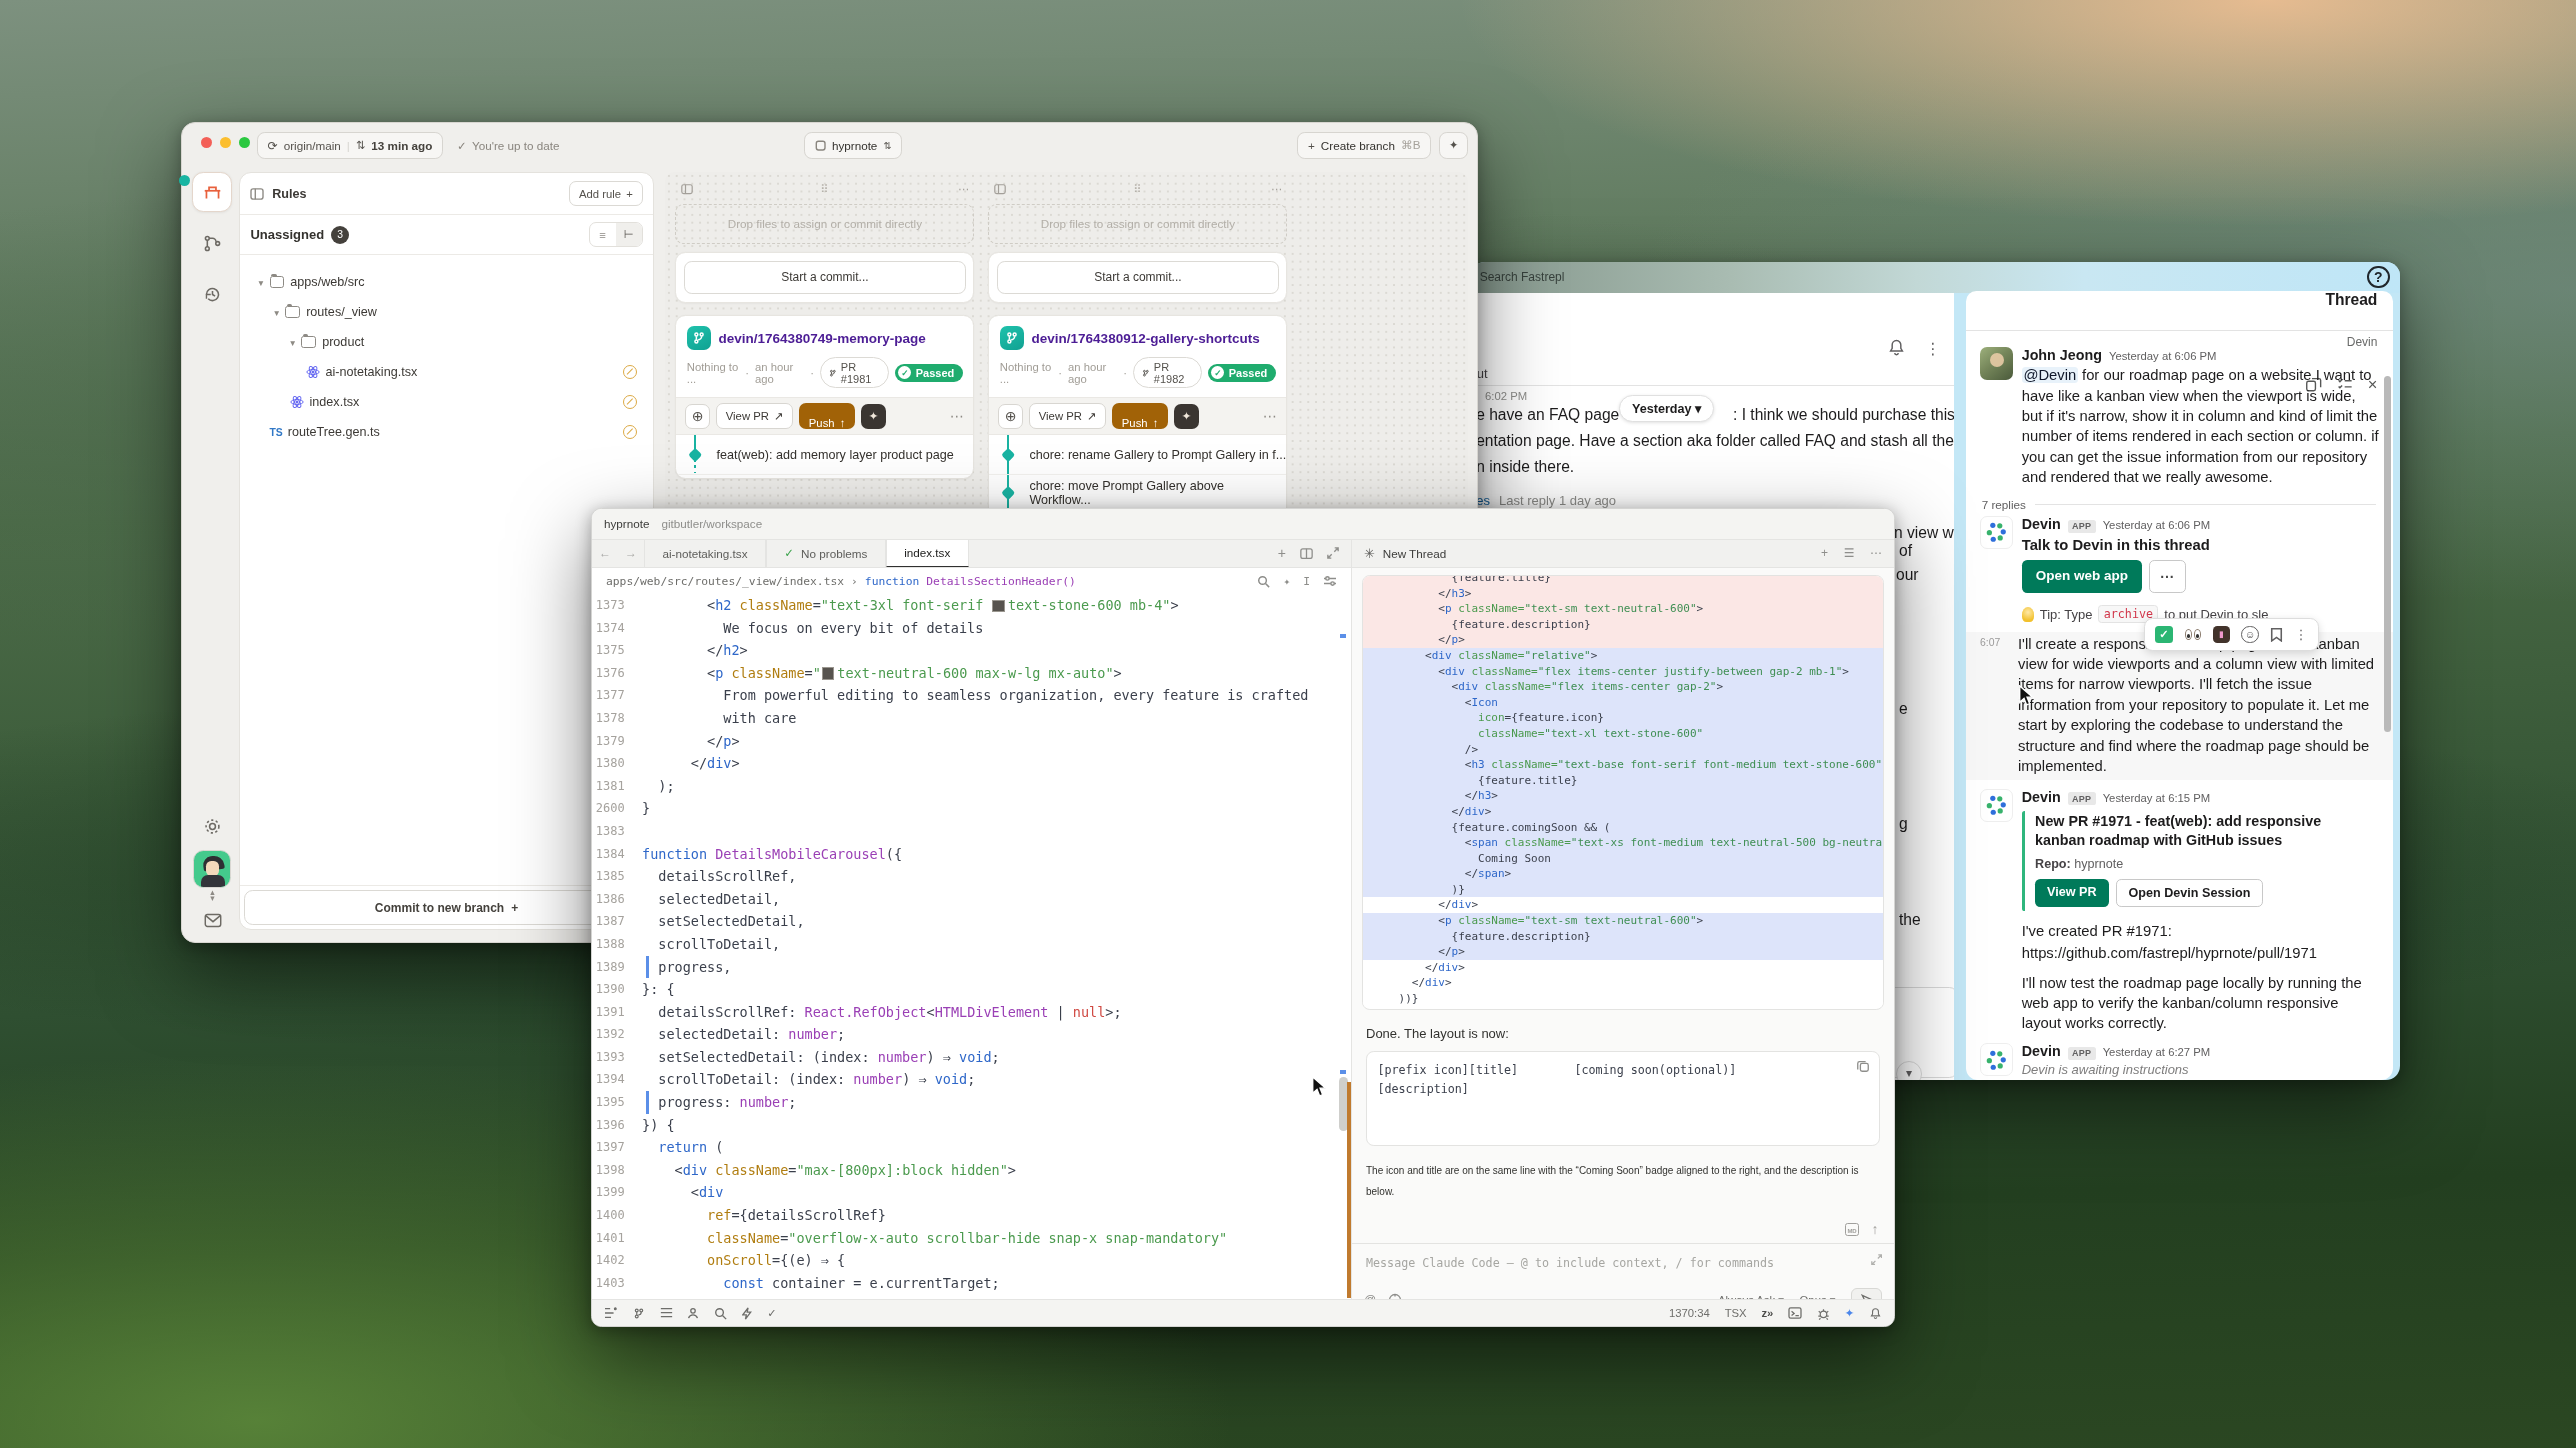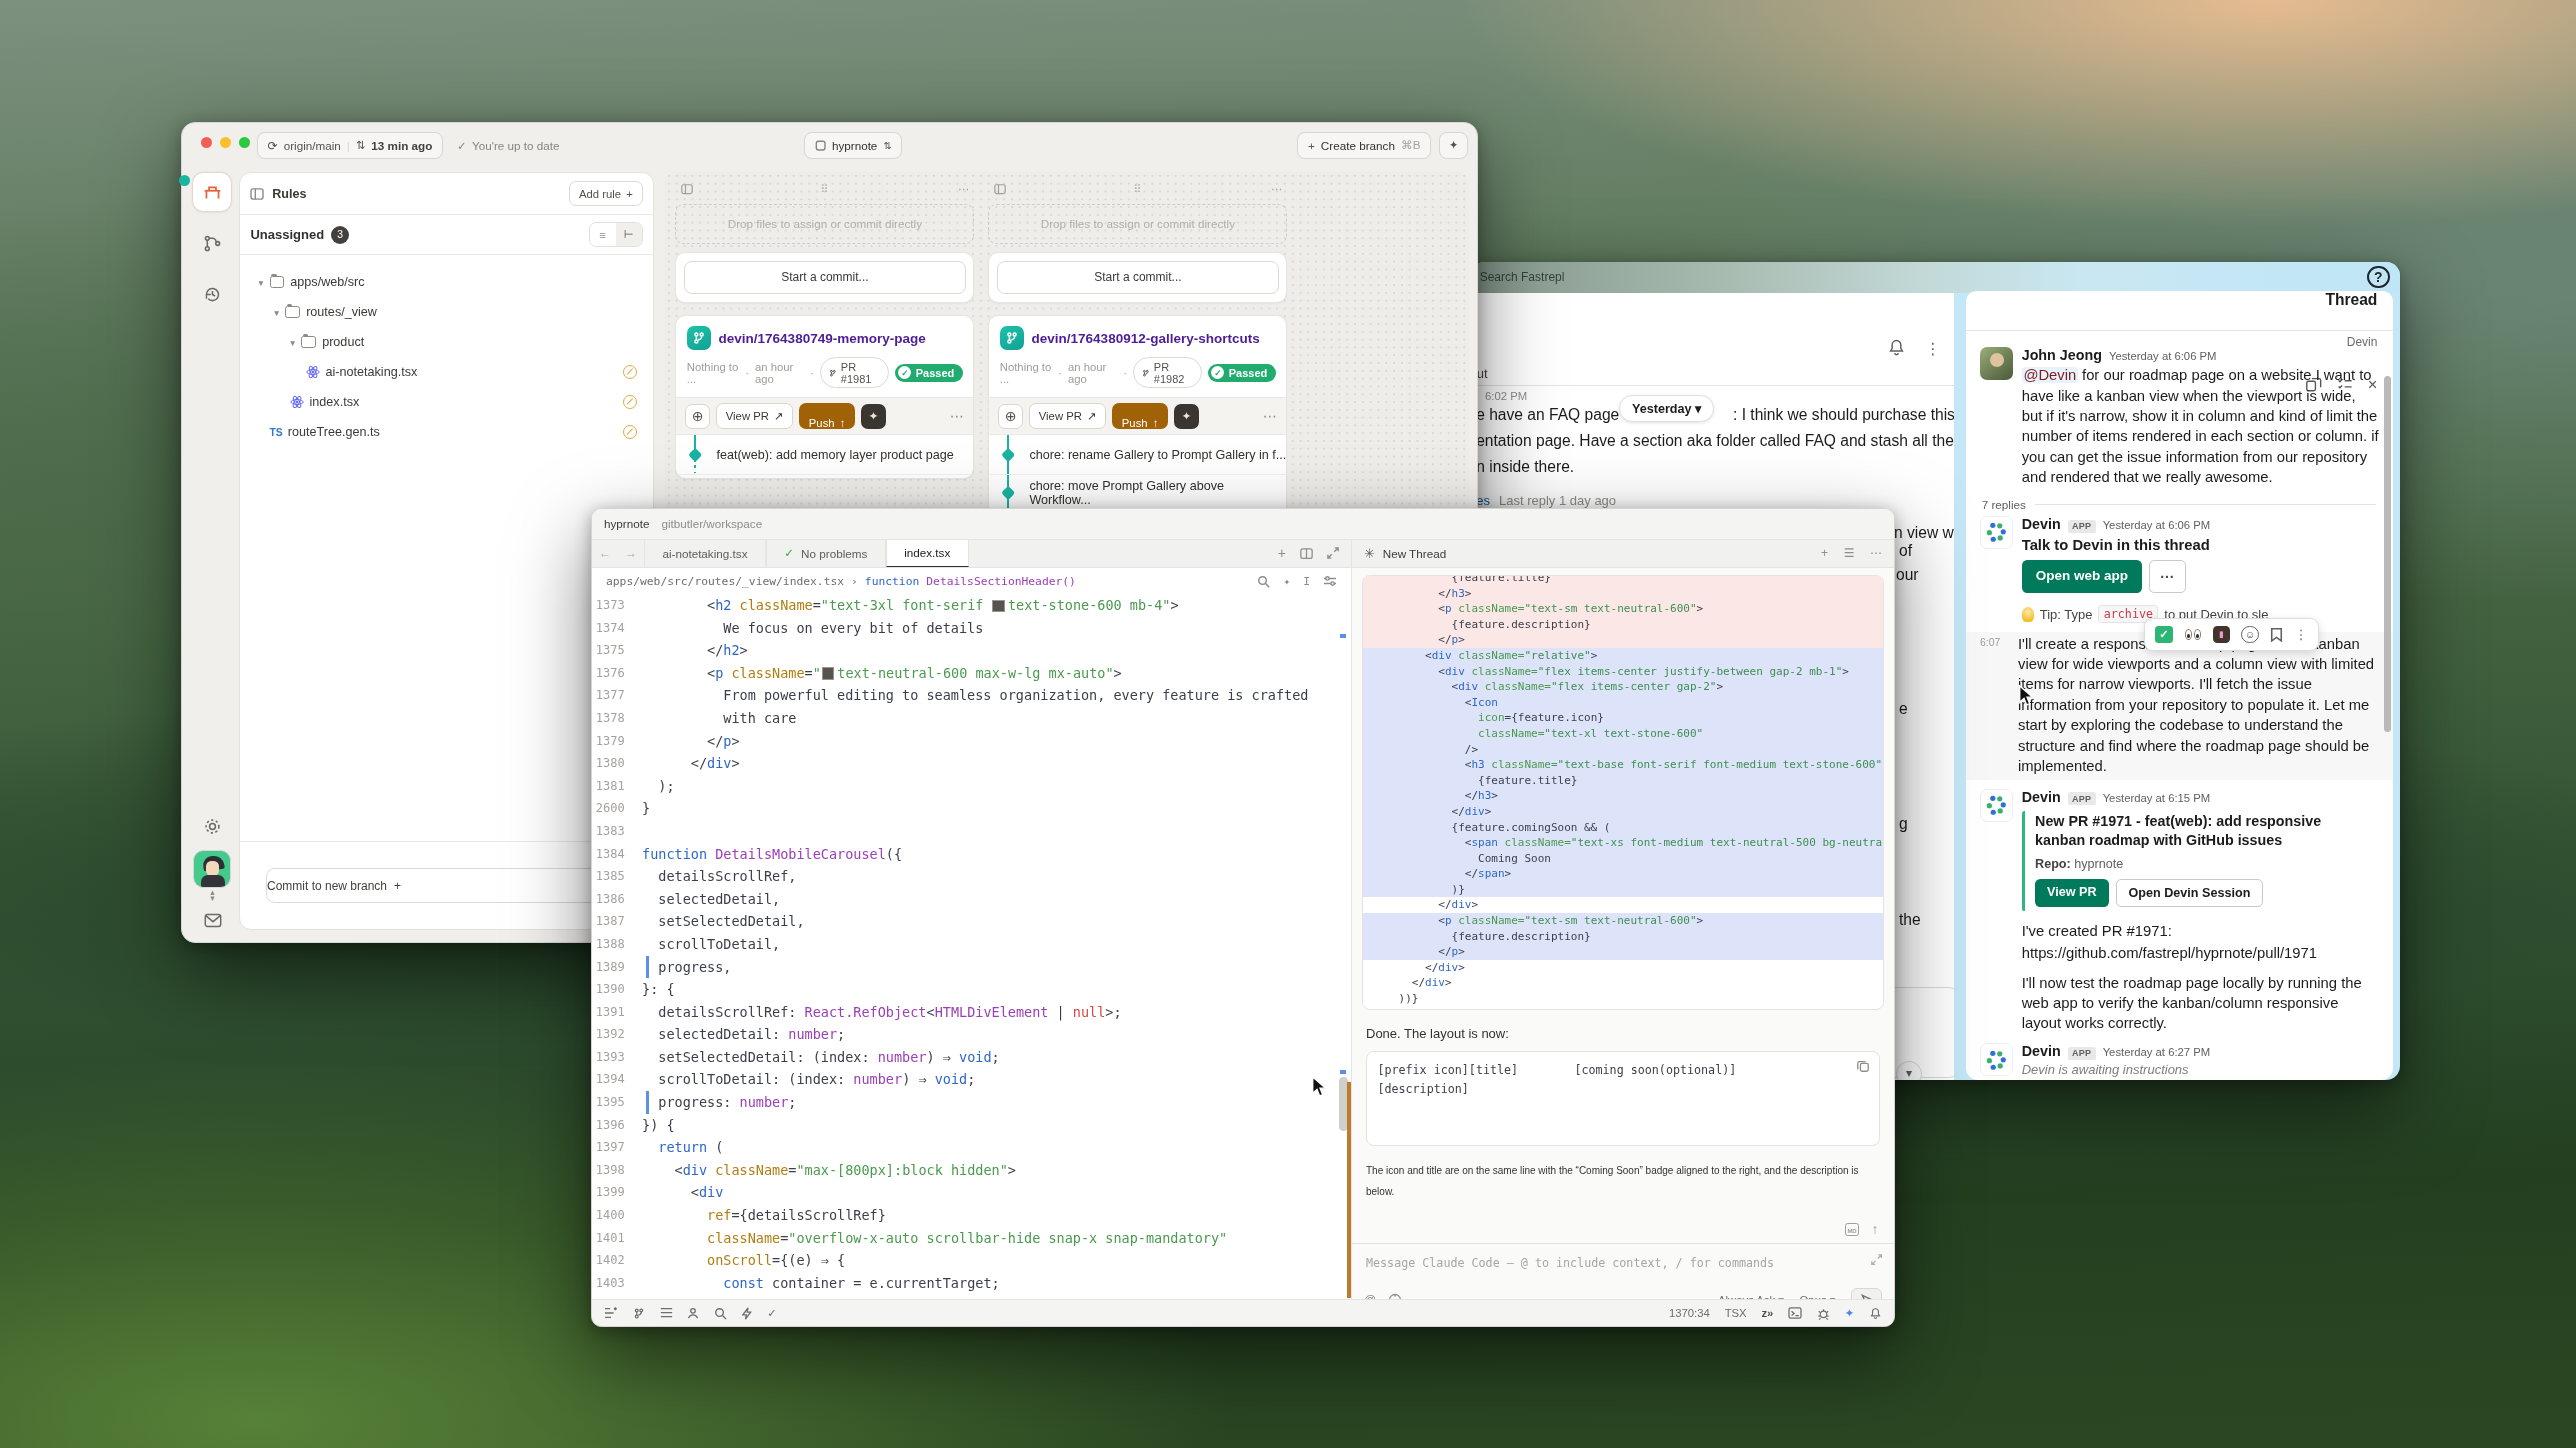--- a/index.html
+++ b/index.html
@@ -47,21 +47,21 @@
   .msg { display:flex; gap:8.7px; margin-top:5.2px; }
   .msg .av { width:33px; height:33px; border-radius:7px; flex:none; }
   .av-john { background:linear-gradient(140deg,#9db07c 0%,#75865a 45%,#4a5a3b 100%); position:relative; }
   .av-john:after{ content:""; position:absolute; left:9.6px; top:6px; width:14px; height:14px; border-radius:50%; background:#e8cba6; opacity:.9;}
   .av-devin { background:#fff; border:0.9px solid #eee; display:flex; align-items:center; justify-content:center; }
   .m-head { display:flex; align-items:baseline; gap:7px; }
   .m-name { font-weight:bold; font-size:14.3px; color:#1d1c1d; }
   .m-time { font-size:11.3px; color:#616061; }
   .m-badge { font-size:9px; font-weight:bold; color:#616061; background:#e8e8e8; border-radius:2.6px; padding:1.7px 4.3px; letter-spacing:0.3px; }
   .m-body { font-size:14.8px; line-height:20.4px; color:#1d1c1d; margin-top:2.6px; }
-  .mention { color:#7f1d1d; background:#e8f2fa; border-radius:3.5px; padding:0 1.7px; }
+  .mention { color:#0f172a; background:#e8f2fa; border-radius:3.5px; padding:0 1.7px; }
   .replies { display:flex; align-items:center; gap:8.7px; margin:10.4px 0 3.5px 1.7px; }
   .replies span { font-size:11.7px; color:#616061; white-space:nowrap; }
   .replies .line { height:0.9px; background:#e3e3e3; flex:1; }
   .btnrow { display:flex; gap:7px; margin-top:4px; }
   .btn-green { background:#007a5a; color:#fff; font-weight:bold; font-size:13.5px; border-radius:5.2px; padding:7.8px 14px; }
   .btn-more { border:0.9px solid #c8c8c8; border-radius:5.2px; padding:7.8px 10.4px; color:#444; font-weight:bold; }
   .tip { display:flex; align-items:center; gap:6px; margin-top:12px; font-size:13px; color:#454245; }
   .tip b { font-weight:normal; }
   .bulb { width:12px; height:14.8px; border-radius:50% 50% 35% 35%; background:radial-gradient(circle at 50% 35%, #ffe9a8, #f2c12e 70%); flex:none;}
   .code-chip { font-family:"DejaVu Sans Mono", monospace; font-size:11.7px; color:#d1364a; background:#f7f7f7; border:0.9px solid #e3e3e3; border-radius:3.5px; padding:0.9px 4.3px; }
@@ -115,22 +115,22 @@
   .sb-toggles span { width:26px; height:22.6px; display:flex; align-items:center; justify-content:center; color:#8d8a84; font-size:11.3px; }
   .sb-toggles span.on { background:#f0efec; color:#55524d; }
   .tree { padding:12px 8.7px; flex:1; }
   .trow { height:30px; display:flex; align-items:center; font-size:12.6px; color:#3c3935; position:relative; }
   .trow .chev { color:#8d8a84; font-size:9.6px; width:14px; text-align:center; }
   .trow .dot { position:absolute; right:7px; width:14px; height:14px; border:1.4px solid #dcaa45; border-radius:50%; }
   .trow .dot:after { content:""; position:absolute; left:1.7px; top:5.2px; width:7.8px; height:1.4px; background:#dcaa45; transform:rotate(-45deg); }
   .fold { width:14.8px; height:12px; border:1.4px solid #8d8a84; border-radius:2.6px; margin:0 6px 0 1.7px; position:relative;}
   .fold:before{ content:""; position:absolute; left:0.9px; top:-3.5px; width:5.2px; height:2.6px; background:#8d8a84; border-radius:1.7px 1.7px 0 0;}
   .tsbadge { color:#3178c6; font-weight:bold; font-size:10.4px; margin:0 5.2px 0 1.7px; }
-  .sb-commitbtn { margin:26px; border:0.9px solid #dbd9d4; border-radius:8.7px; height:35px; display:flex; align-items:center; justify-content:flex-start;
-    font-size:12px; color:#45423d; gap:7px; border-top:0.9px solid #dbd9d4; }
+  .sb-commitbtn { margin:4px; border:0.9px solid #dbd9d4; border-radius:8.7px; height:35px; display:flex; align-items:center; justify-content:center;
+    font-size:12px; color:#45423d; gap:7px; border-top:0.9px solid #dbd9d4;font-weight:bold; }
   .sb-footer { border-top:0.9px solid #eceae6; }
   .gb-lanes { position:absolute; left:483px; top:49px; right:8.7px; bottom:8.7px; border-radius:10.4px;
     background-image:radial-gradient(#dbd9d3 1px, transparent 1px); background-size:7.8px 7.8px; background-color:#eeedea; padding:7px 10.4px; display:flex; gap:14px; }
   .lane { width:299px; flex:none; }
   .lane-head { height:21px; display:flex; align-items:center; color:#a39f99; padding:0 5.2px; font-size:11.3px; }
   .lane-head .mid { flex:1; text-align:center; letter-spacing:1.7px; color:#b6b2ab; }
   .dropzone { border:1.4px dashed #cfccc5; border-radius:8.7px; height:40px; margin-top:3.5px; display:flex; align-items:center; justify-content:center;
     color:#b2aea7; font-size:11.7px; }
   .startcard { background:#fff; border:0.9px solid #e7e5e0; border-radius:10.4px; padding:7.8px; margin-top:8.7px; box-shadow:0 0.9px 1.7px rgba(0,0,0,.04);}
   .startbtn { border:0.9px solid #dcdad5; border-radius:7.8px; height:33px; display:flex; align-items:center; justify-content:center; font-size:12px; color:#3c3935; }

